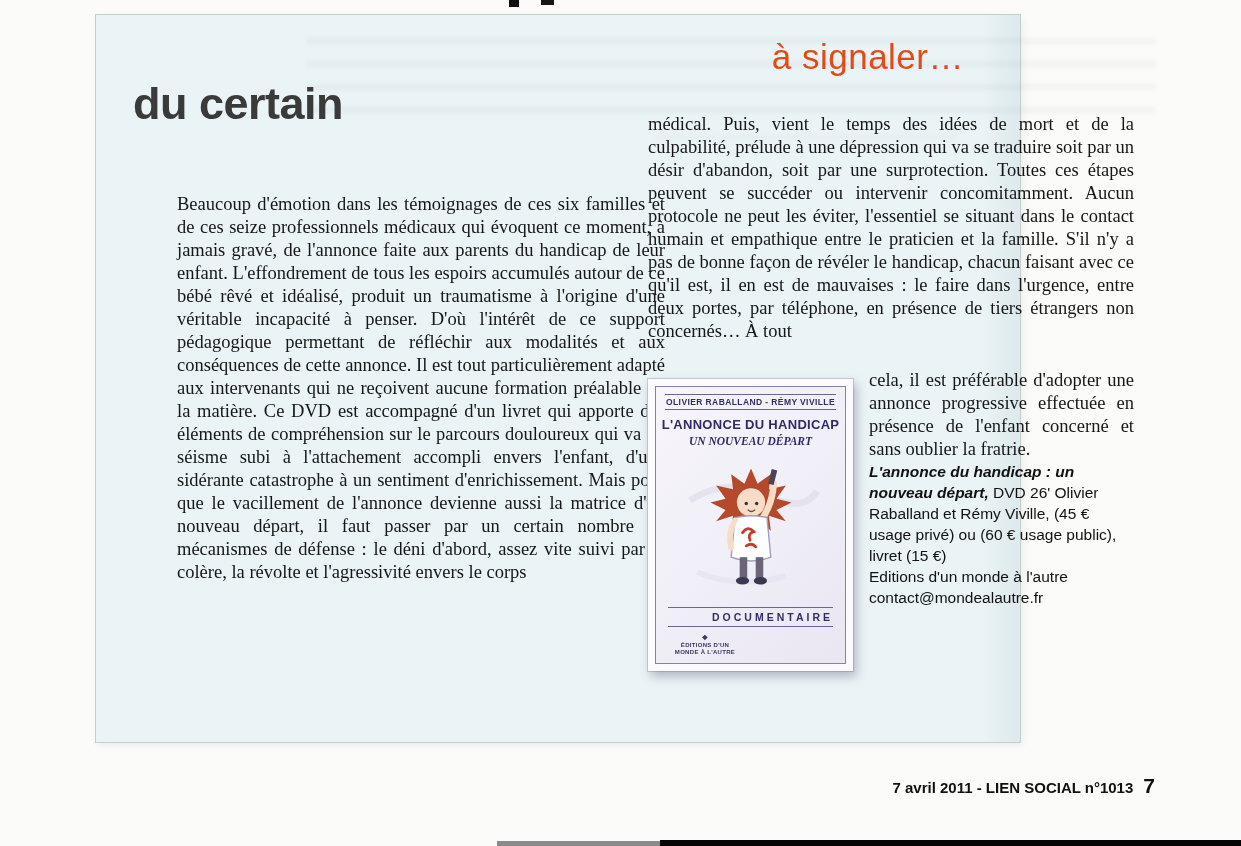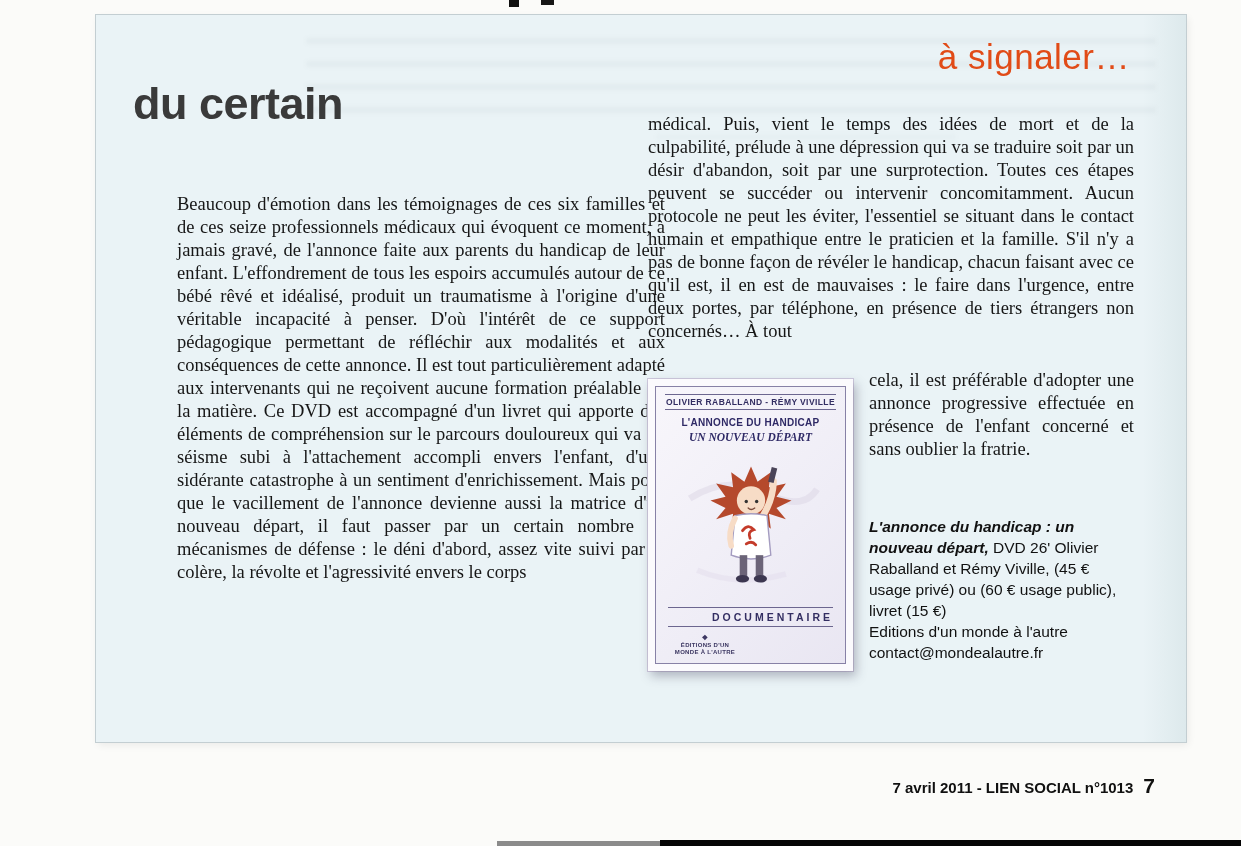--- a/index.html
+++ b/index.html
@@ -8,21 +8,21 @@
     position:relative;
     background:#fbfbf9;
     font-family:"Liberation Serif", serif;
     overflow:hidden;
     color:#1b1b1b;
   }
 
   
   .scan-page {
     position:absolute; left:96px; top:15px;
-    width:1090px; height:727px;
+    width:924px; height:727px;
     background:linear-gradient(to right,#eaf3f6 0%,#eaf3f6 96%,#dde9ec 100%);
     box-shadow:0 0 0 1px #c3ced2, 2px 3px 8px rgba(0,0,0,0.07);
     padding-left:43px;
   }
 
   
   .bleedthrough {
     position:absolute; pointer-events:none;
     background:repeating-linear-gradient(to bottom,
       rgba(140,155,162,0) 0 7px,
@@ -85,21 +85,21 @@
     margin:7px 9px 0;
     border-top:1px solid #6c668f; border-bottom:1px solid #6c668f;
     padding:2px 0;
     font-family:"Liberation Sans", sans-serif;
     font-weight:bold; font-size:8.5px; letter-spacing:.4px;
     color:#332e62; text-align:center; white-space:nowrap; overflow:hidden;
   }
   .dvd-title {
     margin-top:7px; text-align:center;
     font-family:"Liberation Sans", sans-serif;
-    font-weight:bold; font-size:10px; letter-spacing:.3px;
+    font-weight:bold; font-size:13px; letter-spacing:.3px;
     color:#2f2a66;
   }
   .dvd-subtitle {
     margin-top:3px; text-align:center;
     font-family:"Liberation Serif", serif;
     font-style:italic; font-weight:bold; font-size:11.5px;
     color:#2f2a66;
   }
   .dvd-art { flex:1; display:flex; align-items:center; justify-content:center; }
   .dvd-genre {
@@ -113,21 +113,20 @@
   .dvd-publisher {
     margin:0 0 7px 16px; width:66px; text-align:center;
     font-family:"Liberation Sans", sans-serif;
     font-weight:bold; font-size:6px; line-height:7px; letter-spacing:.3px;
     color:#3a3560;
   }
   .dvd-publisher .logo-glyph { display:block; font-size:7px; line-height:8px; }
 
   
   .citation {
-    margin-top:55px;
     font-family:"Liberation Sans", sans-serif;
     font-size:15.5px; line-height:21px; color:#111;
   }
   .citation .cite-title { font-weight:bold; font-style:italic; }
 
   
   .footer {
     position:absolute; top:774px; right:86px;
     font-family:"Liberation Sans", sans-serif;
     font-weight:bold; font-size:15px; color:#101010;

